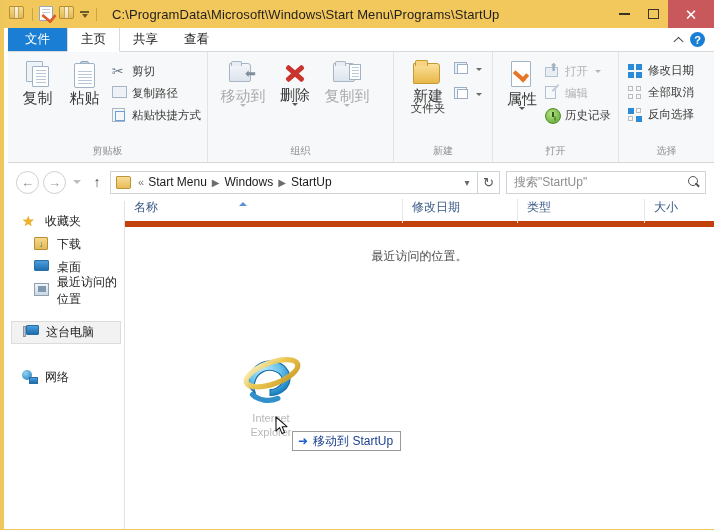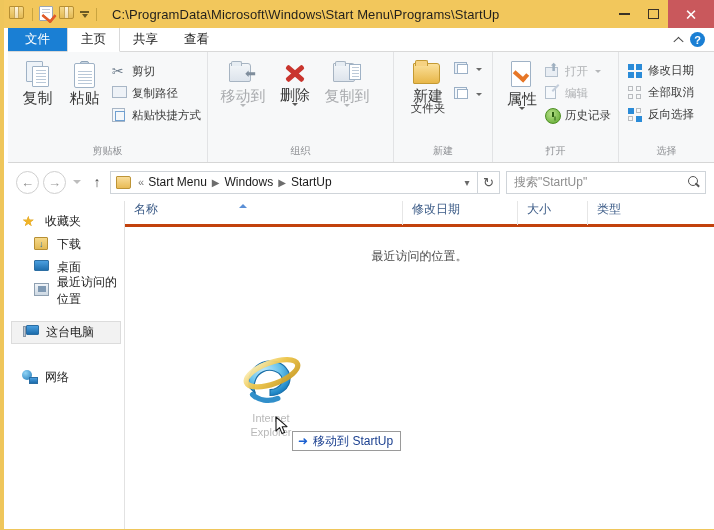--- a/index.html
+++ b/index.html
@@ -229,21 +229,21 @@
     background:linear-gradient(#4a9fe0,#1c6cab);border:1px solid #2a6d a3;border:1px solid #2a6da3;border-radius:1px;}
   .pc-ico .tw{position:absolute;left:0;top:1px;width:3px;height:11px;background:#b9c5d2;
     border:1px solid #8595a6;}
   .net-ico{width:16px;height:14px;position:relative;}
   .net-ico .gl{position:absolute;left:0;top:0;width:10px;height:10px;border-radius:50%;
     background:radial-gradient(circle at 35% 30%,#8fd3f5,#1d78b8);}
   .net-ico .mn{position:absolute;right:0;bottom:0;width:9px;height:7px;
     background:linear-gradient(#4a9fe0,#1c6cab);border:1px solid #2a6da3;}
 
   .filearea { flex:1; position:relative; background:#fff; }
-  .colhdr { height:26px; display:flex; align-items:center; border-bottom:3px solid #c2410c;
+  .colhdr { height:26px; display:flex; align-items:center; border-bottom:6px solid #c2410c;
             position:relative; }
   .col { font-size:12px; color:#3a5a86; padding:0 0 5px 9px; position:relative;
          border-left:1px solid #e6e6e6; height:19px; box-sizing:content-box; }
   .col:first-child{ border-left:none; }
   .col-sortarrow { position:absolute; left:114px; top:3px; width:0;height:0;
     border-left:4px solid transparent;border-right:4px solid transparent;border-bottom:4px solid #5b8fd6;}
   .empty-msg { text-align:center; font-size:12px; color:#4a4a4a; margin-top:21px; }
 
   
   .drag-ghost { position:absolute; left:106px; top:148px; width:80px; text-align:center; }
@@ -567,25 +567,25 @@
 
     <div class="filearea">
       <div class="colhdr">
         <div class="col" style="width:268px">
           <span>名称</span>
           <span class="col-sortarrow"></span>
         </div>
         <div class="col" style="width:105px">
           <span>修改日期</span>
         </div>
+        <div class="col" style="width:117px">
+          <span>类型</span>
+        </div>
         <div class="col" style="width:60px">
           <span>大小</span>
-        </div>
-        <div class="col" style="width:117px">
-          <span>类型</span>
         </div>
       </div>
 
       <div class="empty-msg">最近访问的位置。</div>
 
       <div class="drag-ghost">
         <div class="ie-icon">
           <svg width="62" height="62" viewBox="0 0 64 64">
             <defs>
               <radialGradient id="ieb" cx="38%" cy="30%" r="70%">

